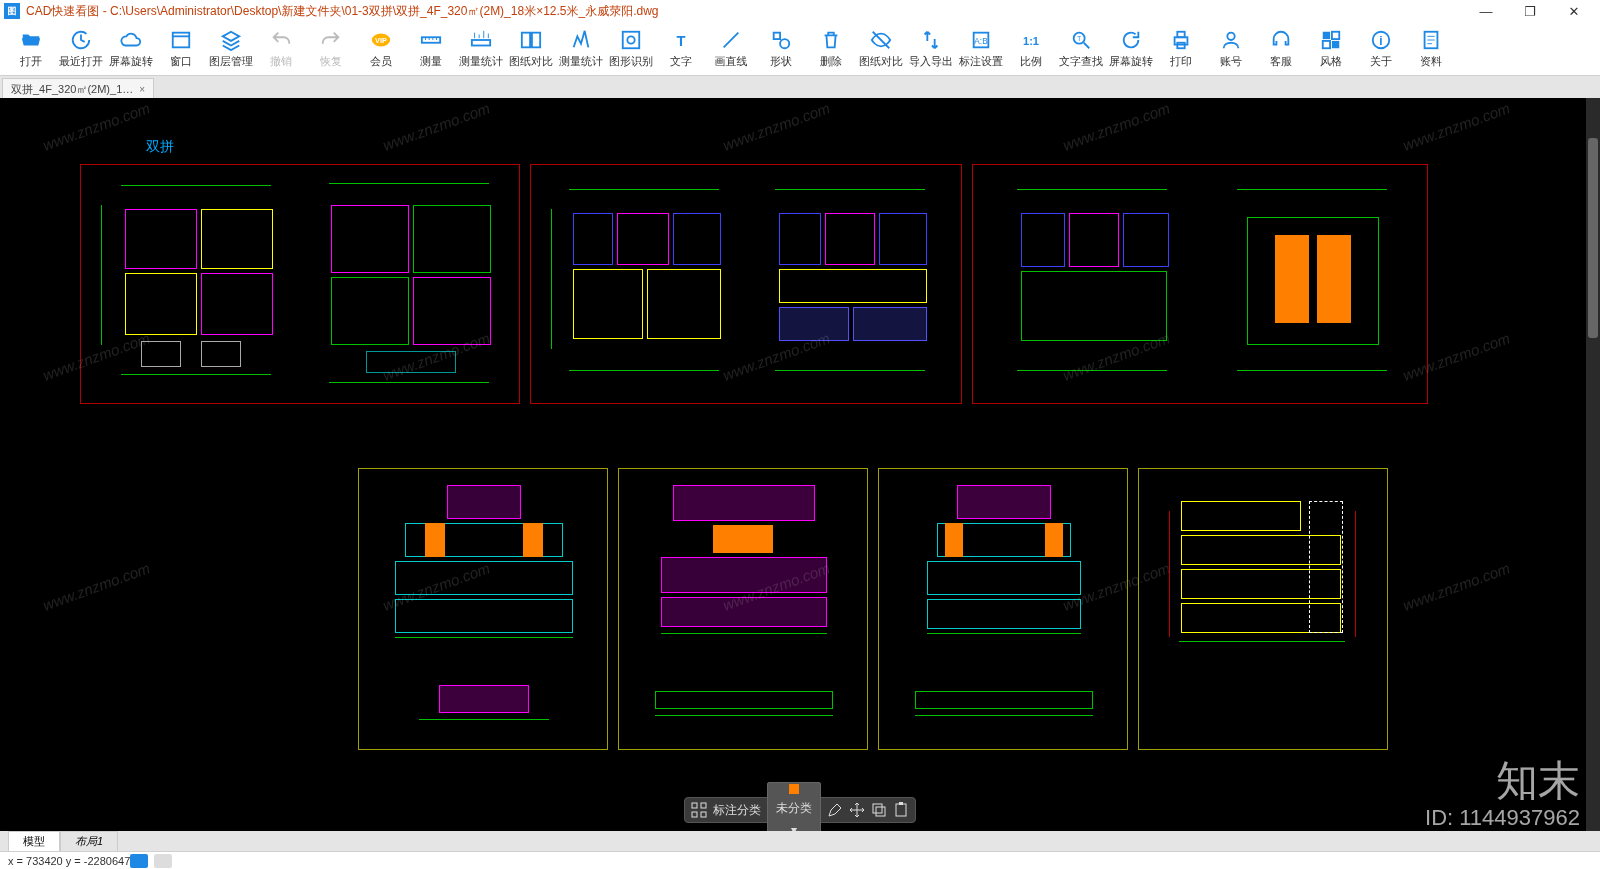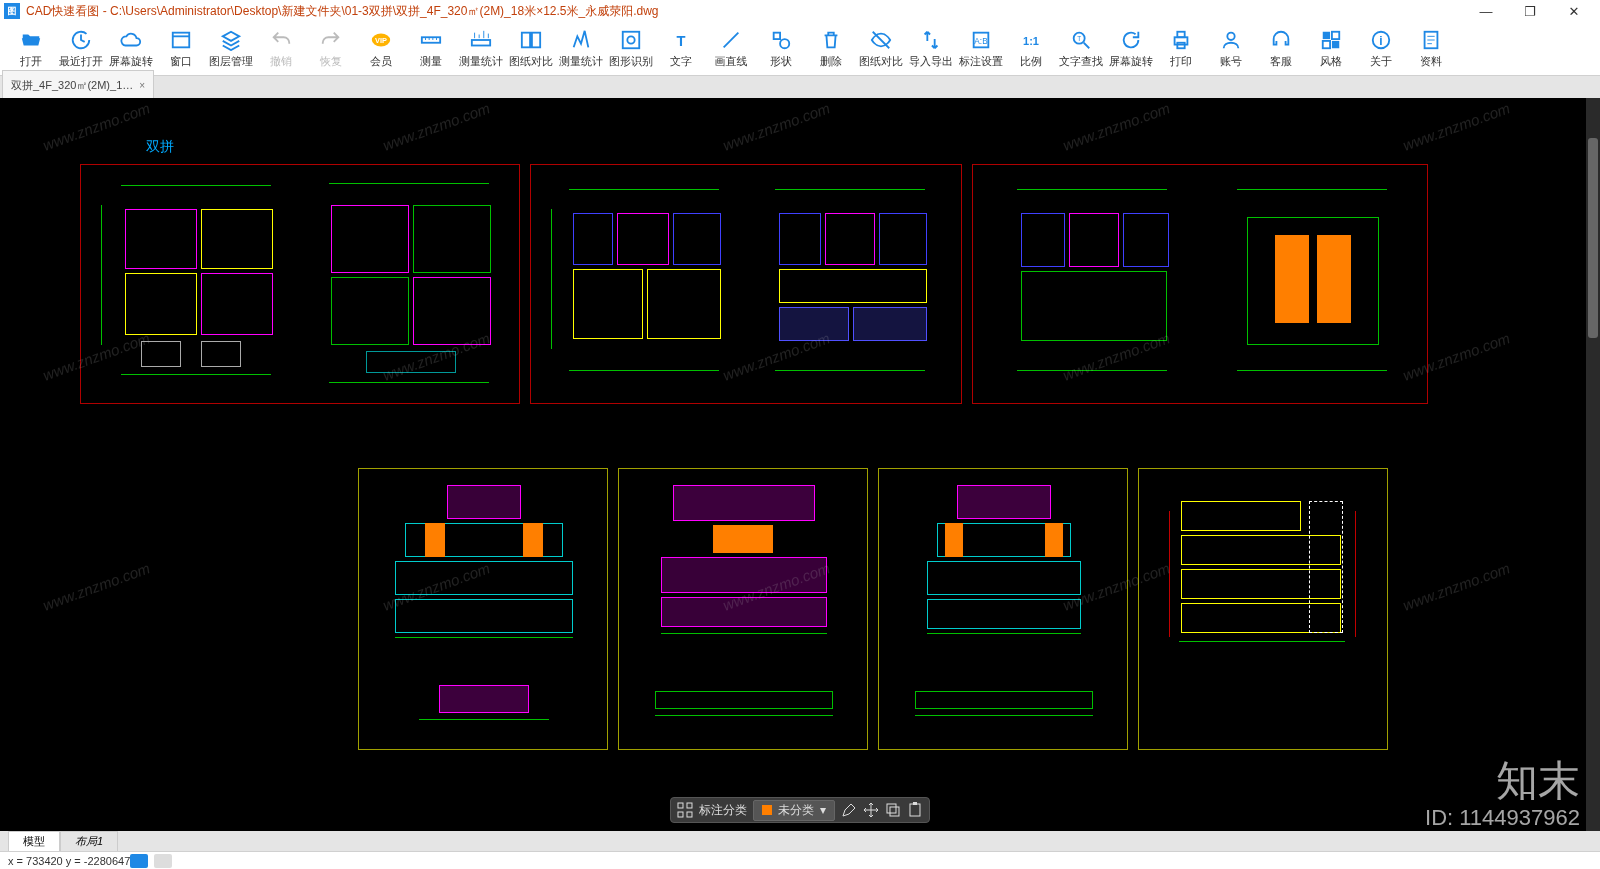--- a/index.html
+++ b/index.html
@@ -16,39 +16,39 @@
   .toolbar { height: 54px; background: #fff; border-bottom: 1px solid #d0d0d0; display: flex; align-items: center; padding: 0 6px; }
   .tb-item { width: 50px; height: 52px; display: flex; flex-direction: column; align-items: center; justify-content: center; gap: 3px; color: #1e88e5; font-size: 11px; }
   .tb-item.disabled { color: #bbb; }
   .tb-item .ico { width: 22px; height: 22px; display:flex;align-items:center;justify-content:center; }
   .tb-item .ico svg { width: 22px; height: 22px; }
   .tb-item .lbl { color: #333; font-size: 11px; }
   .tb-item.disabled .lbl { color: #bbb; }
 
   
   .tabstrip { height: 22px; background: #e5e5e5; display: flex; align-items: flex-end; padding-left: 2px; }
-  .filetab { height: 28px; background: #f5f5f5; border: 1px solid #ccc; border-bottom: none; padding: 2px 8px 0 8px; font-size: 11px; color: #444; display: flex; align-items: center; gap: 6px; }
+  .filetab { height: 20px; background: #f5f5f5; border: 1px solid #ccc; border-bottom: none; padding: 2px 8px 0 8px; font-size: 11px; color: #444; display: flex; align-items: center; gap: 6px; }
   .filetab .x { font-size: 10px; color: #777; }
 
   
   .canvas-wrap { position: relative; height: calc(869px - 22px - 54px - 22px - 20px - 18px); background: #000; overflow: hidden; }
   .canvas { position: absolute; inset: 0; }
 
   .sheet { position: absolute; border: 1px solid #b00000; }
   .sheet.yellow { border: 1px solid #a0a000; }
   .plan { position: absolute; }
   .dim { position:absolute; background:#00c000; }
   .plan .room { position:absolute; border:1px solid; }
   .elev-block { position:absolute; border:1px solid; }
 
   .drawing-title { position:absolute; color:#00aaff; font-size:14px; top:40px; left:130px;margin-left:16px; }
 
   
   .float-tb { position:absolute; bottom: 8px; left:50%; transform:translateX(-50%); display:flex; align-items:center; background:#3a3a3a; border:1px solid #555; border-radius:4px; height:26px; padding:0 6px; gap:6px; color:#ddd; font-size:12px; }
-  .float-tb .sel { background:#555; border:1px solid #666; padding:1px 8px; border-radius:2px; display:flex; align-items:center; gap:6px; }
+  .float-tb .sel { background:#555; border:1px solid #666; padding:1px 8px; border-radius:2px; display:flex; align-items:center; gap:6px;flex-direction:column; }
   .float-tb .sq { width:10px;height:10px;background:#ff7f00; }
   .float-tb .ic { width:16px;height:16px;display:flex;align-items:center;justify-content:center;color:#ddd; }
 
   
   .layouttabs { height:20px; background:#e5e5e5; display:flex; align-items:center; padding-left:8px; }
   .ltab { padding:2px 14px; font-size:11px; background:#fff; border:1px solid #ccc; border-bottom:none; margin-right:0; }
   .ltab.inactive { background:#e5e5e5;font-style:italic; }
 
   
   .status { height:18px; background:#fff; border-top:1px solid #d0d0d0; display:flex; align-items:center; padding:0 8px; font-size:11px; color:#333; }

